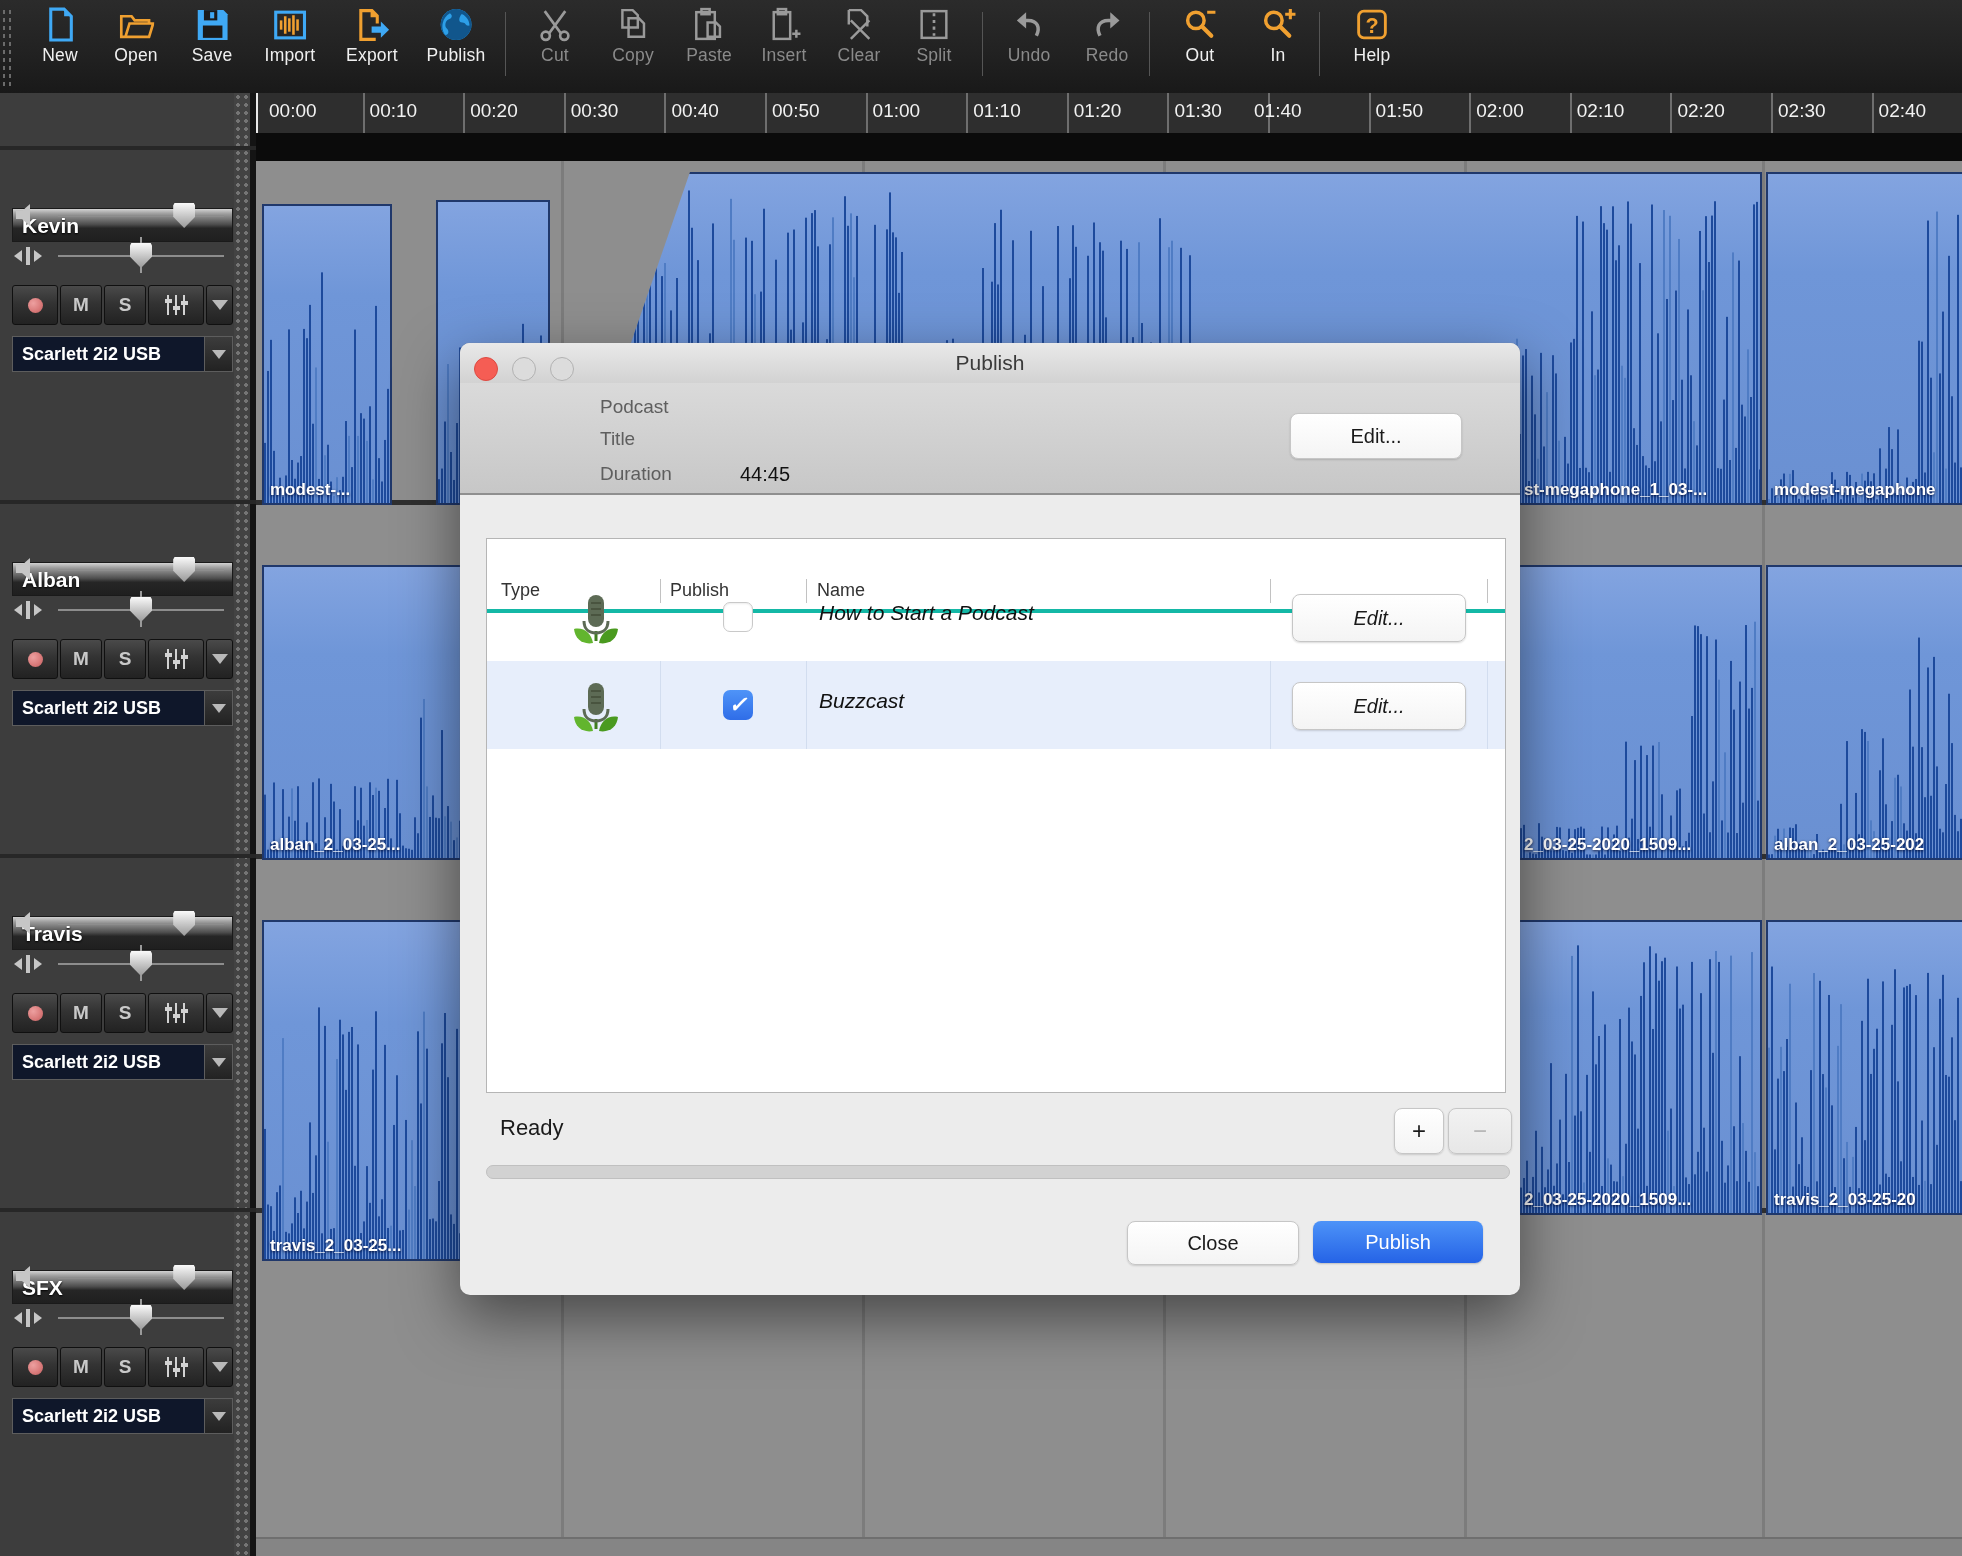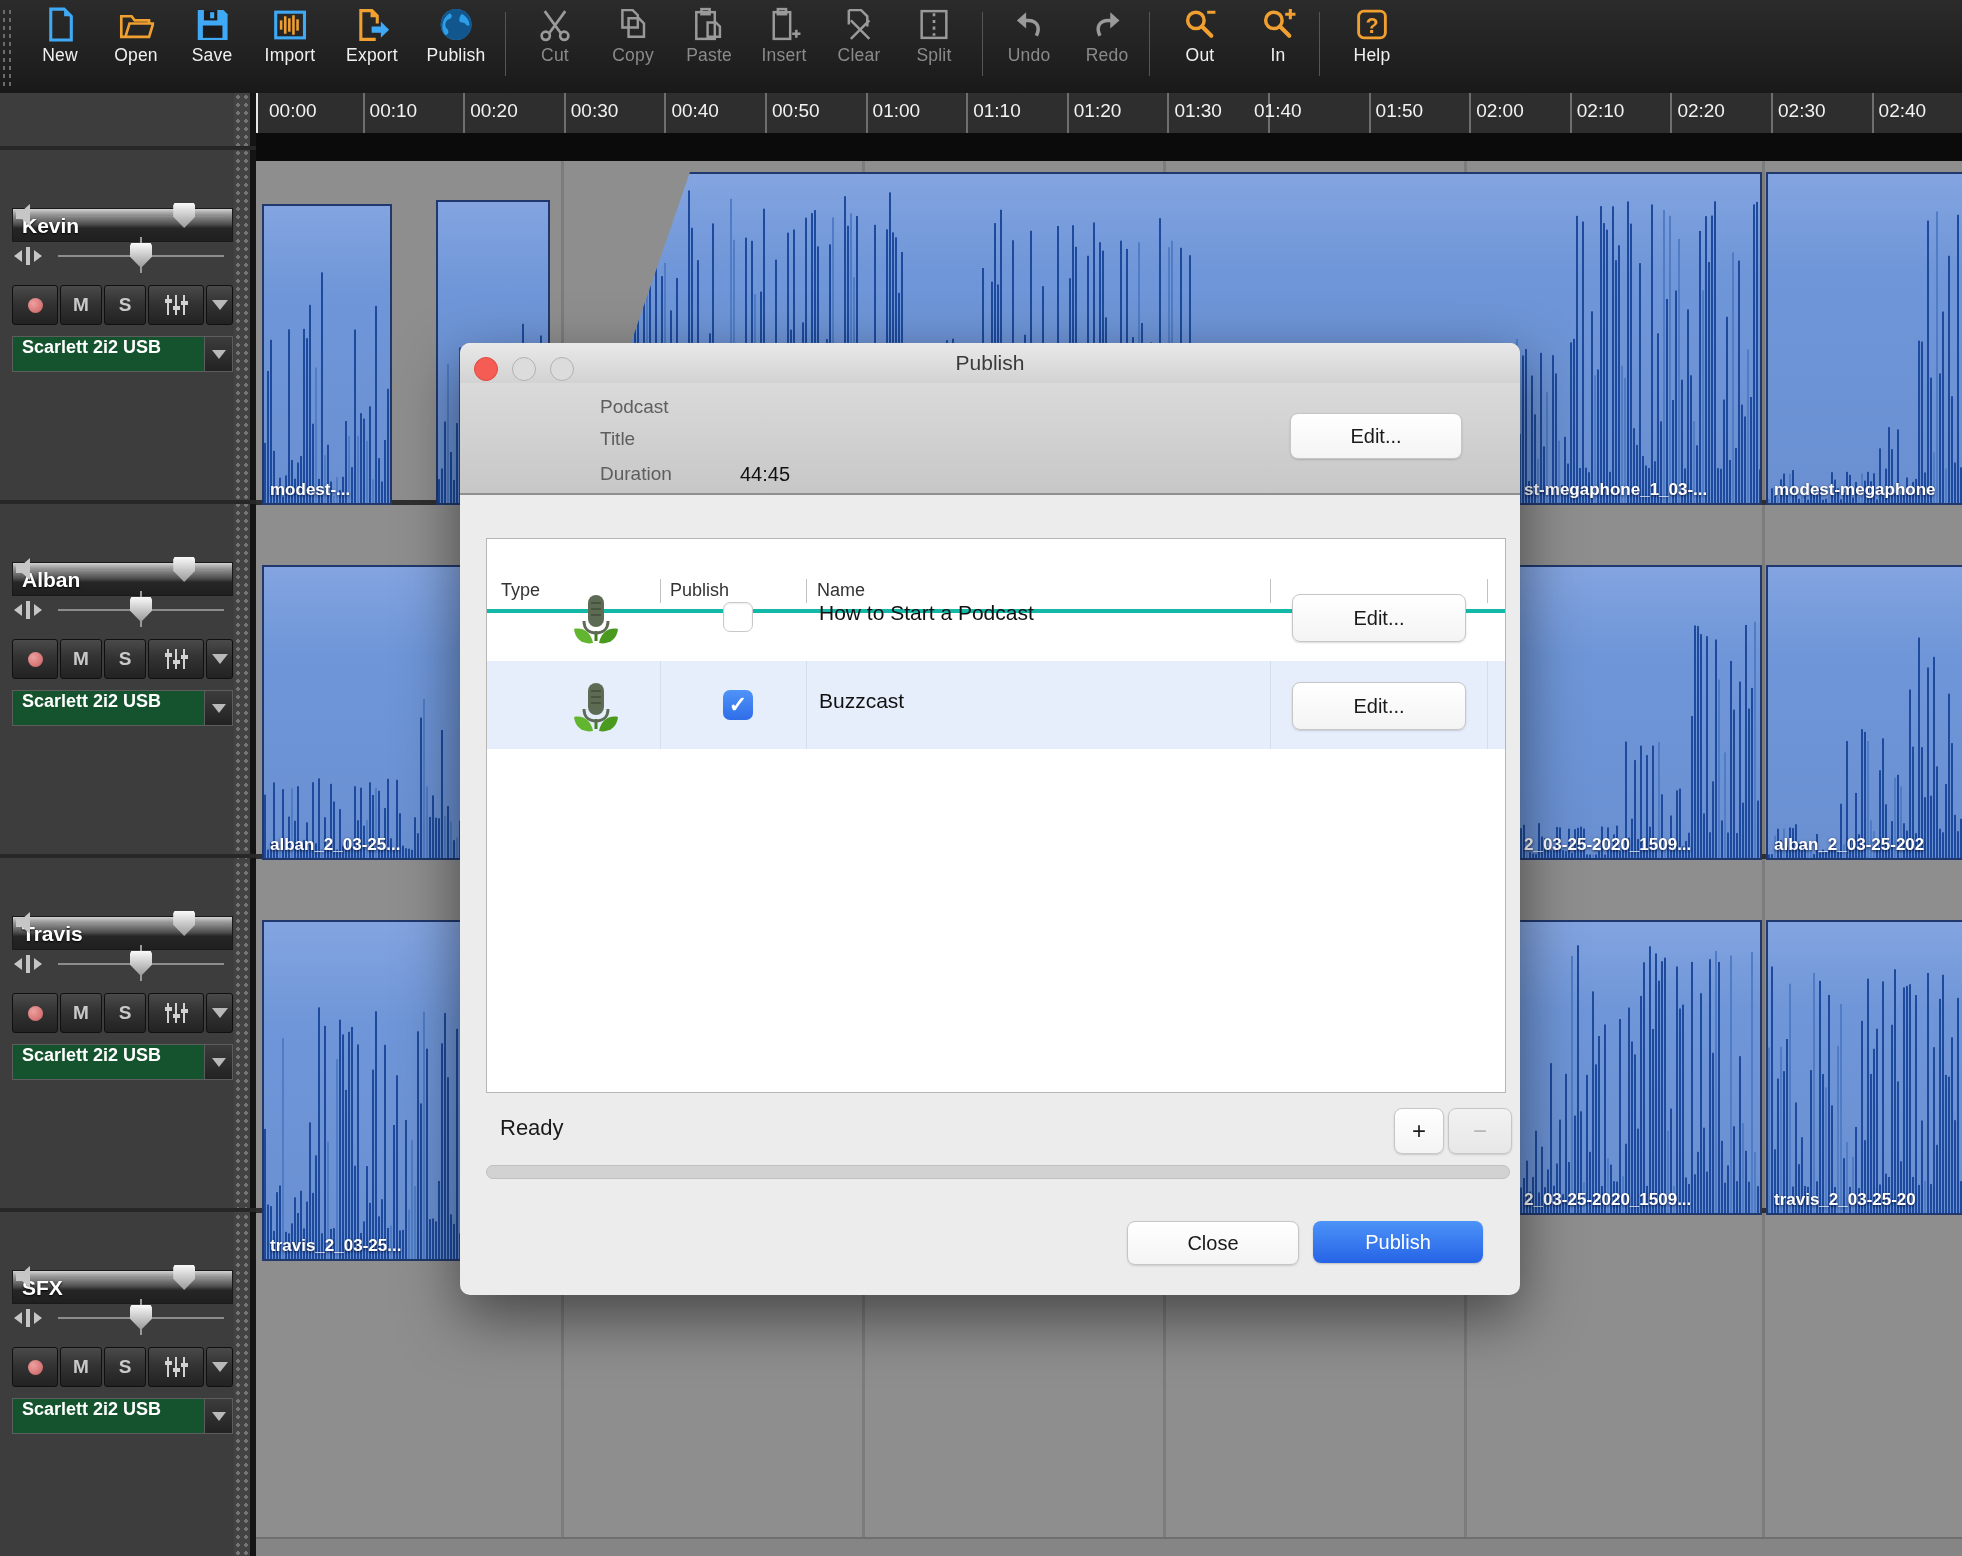--- a/index.html
+++ b/index.html
@@ -51,21 +51,21 @@
   .pan-pin{position:absolute;width:2px;background:#9a9a9a;}
   .trk-btn{position:absolute;height:40px;box-sizing:border-box;border:1px solid #101010;
     background:linear-gradient(180deg,#4a4a4a 0%,#333 45%,#222 100%);border-radius:3px;
     display:flex;align-items:center;justify-content:center;color:#c9c9c9;
     font-weight:bold;font-size:19px;}
   .rec-dot{width:15px;height:15px;border-radius:50%;
     background:radial-gradient(circle at 35% 35%,#eda0a0,#d87878 60%,#b95e5e);}
   .tri-down{width:0;height:0;border-left:8px solid transparent;border-right:8px solid transparent;
     border-top:10px solid #b9b9b9;}
   .device{position:absolute;left:12px;width:221px;height:36px;box-sizing:border-box;
-    background:#14532d;border:1px solid #5d5d5d;display:flex;}
+    background:#0f172a;border:1px solid #5d5d5d;display:flex;align-items:center;}
   .device-name{flex:1;color:#fff;font-weight:bold;font-size:18px;padding-left:9px;
     white-space:nowrap;overflow:hidden;}
   .device-btn{width:27px;height:100%;border-left:1px solid #5d5d5d;display:flex;
     align-items:center;justify-content:center;background:linear-gradient(180deg,#3c3c3c,#222);}
   
   #dialog{position:absolute;left:460px;top:343px;width:1060px;height:952px;background:#ececec;
     border-radius:10px;box-shadow:0 22px 60px rgba(0,0,0,.5), 0 0 1px #888;z-index:10;overflow:hidden;}
   #dlg-titlebar{position:absolute;left:0;top:0;width:100%;height:40px;
     background:linear-gradient(180deg,#e9e9e9,#d2d2d2);border-bottom:1px solid #ababab;}
   .tl{position:absolute;top:14px;width:24px;height:24px;border-radius:50%;box-sizing:border-box;}
@@ -79,21 +79,21 @@
   .info-label{position:absolute;left:140px;font-size:19px;color:#5e5e5e;}
   #info-duration-value{position:absolute;left:280px;font-size:20px;color:#111;}
   .btn-white{position:absolute;background:linear-gradient(180deg,#fff,#f4f4f4);
     border:1px solid #c6c6c6;border-radius:8px;box-shadow:0 1px 2px rgba(0,0,0,.15);
     display:flex;align-items:center;justify-content:center;font-size:20px;color:#1a1a1a;}
   #dlg-table{position:absolute;left:26px;top:195px;width:1020px;height:555px;background:#fff;
     border:1px solid #b5b5b5;box-sizing:border-box;}
   #dlg-thead{position:absolute;left:0;top:0;width:100%;height:34px;border-bottom:4px solid #14b8a6;margin-top:36px;}
   .th{position:absolute;top:5px;font-size:18px;color:#333;}
   .th-sep{position:absolute;top:4px;width:1px;height:24px;background:#c2c2c2;}
-  .prow{position:absolute;left:0;width:100%;height:88px;}
+  .prow{position:absolute;left:0;width:100%;height:88px;font-style:italic;}
   .prow.sel{background:#e7eefb;}
   .prow.sel .col-sep{position:absolute;top:0;width:1px;height:100%;background:#d2ddef;}
   .mic{position:absolute;left:84px;top:18px;width:50px;height:54px;}
   .cb{position:absolute;left:236px;top:29px;width:30px;height:30px;border-radius:7px;box-sizing:border-box;}
   .cb.off{background:#fff;border:1.5px solid #c9c9c9;box-shadow:inset 0 1px 2px rgba(0,0,0,.08);}
   .cb.on{background:linear-gradient(180deg,#4f94f8,#2f6de8);color:#fff;font-size:22px;
     font-weight:bold;text-align:center;line-height:30px;}
   .row-name{position:absolute;left:332px;top:28px;font-size:21px;color:#111;}
   #dlg-status{position:absolute;left:40px;top:772px;font-size:22px;color:#1a1a1a;}
   #btn-add{left:934px;top:765px;width:48px;height:44px;font-size:24px;}

